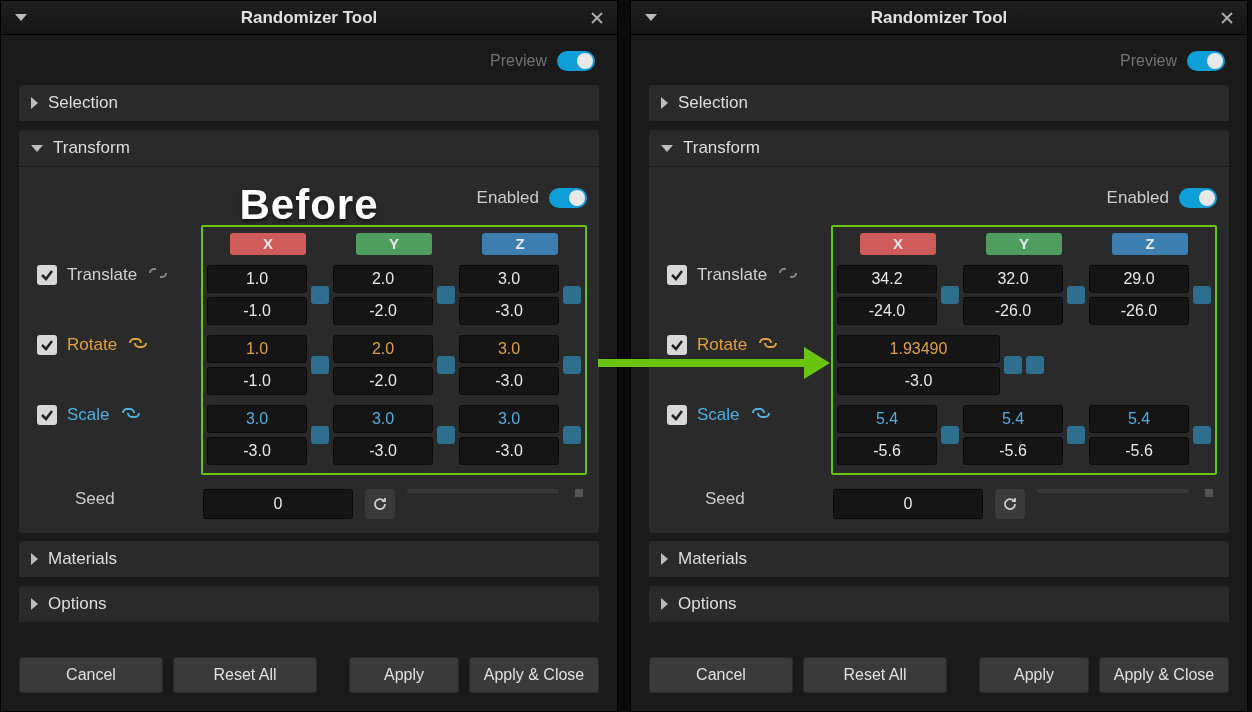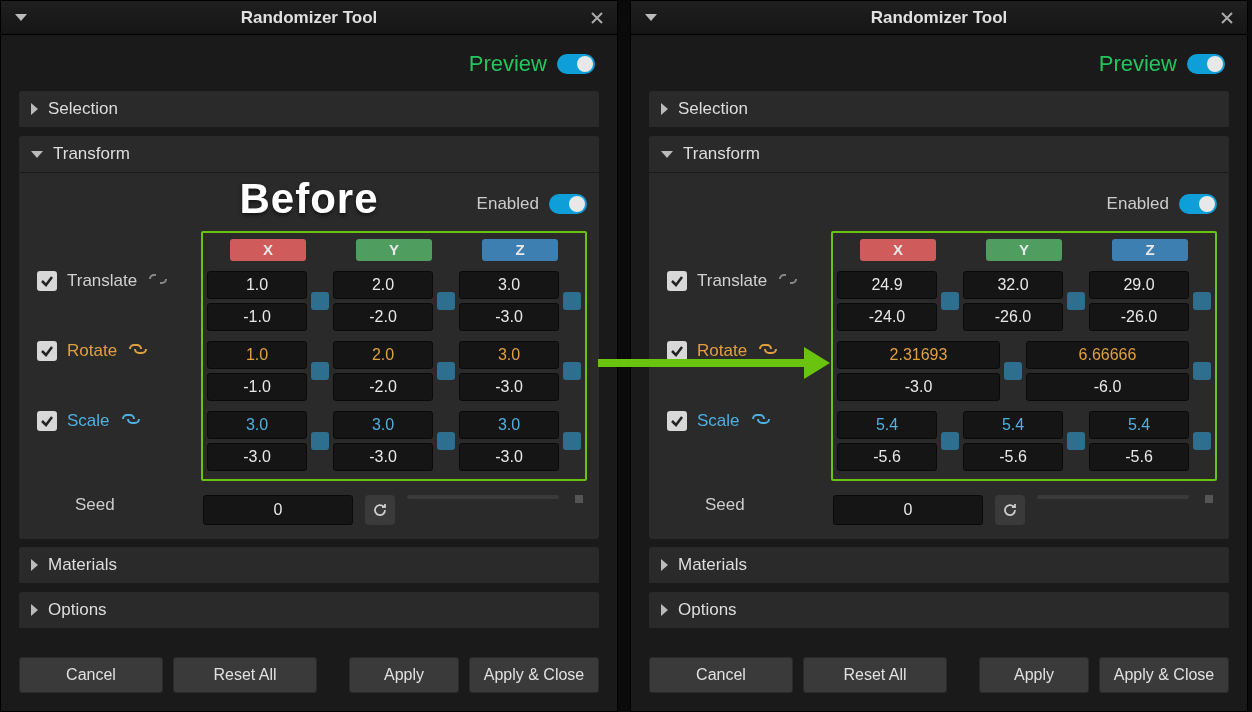--- a/index.html
+++ b/index.html
@@ -72,21 +72,21 @@
   }
 
   
   .preview-row {
     display: flex;
     justify-content: flex-end;
     align-items: center;
     gap: 10px;
     padding: 6px 4px 6px 0;
   }
-  .preview-row .label { font-size: 22px; color: #22c55e; margin-left: 24px; }
+  .preview-row .label { font-size: 16px; color: #737373; margin-left: 24px; }
 
   .toggle {
     width: 38px; height: 20px;
     background: #0f9fd8;
     border-radius: 10px;
     position: relative;
     cursor: pointer;
   }
   .toggle::after {
     content: "";
@@ -130,21 +130,21 @@
     padding: 10px 12px 14px 12px;
     position: relative;
   }
 
   
   .big-label {
     position: absolute;
     font-size: 42px;
     font-weight: 900;
     color: #fff;
-    top: 2px;
+    top: 14px;
     left: 50%;
     transform: translateX(-50%);
     letter-spacing: 1px;
     text-shadow: 0 2px 4px rgba(0,0,0,.6);
     pointer-events: none;
   }
 
   .enabled-row {
     display: flex;
     justify-content: flex-end;
@@ -611,21 +611,21 @@
                     </svg>
                   </div>
                 <span class="row-name translate">Translate</span>
                 <span class="link-icon"><svg viewBox="0 0 22 16">
                       <path d="M3 8 a4 4 0 0 1 4 -4 h2 M19 8 a4 4 0 0 1 -4 4 h-2" stroke="#888" stroke-width="2" fill="none"></path>
                     </svg></span>
               </div>
               <div class="xyz-values">
                 <div class="xyz-cell">
                   <div class="val-stack">
-                    <div class="val">24.9</div>
+                    <div class="val">34.2</div>
                     <div class="val">-24.0</div>
                   </div>
                   <div class="mini-check"></div>
                 </div>
                 <div class="xyz-cell">
                   <div class="val-stack">
                     <div class="val">32.0</div>
                     <div class="val">-26.0</div>
                   </div>
                   <div class="mini-check"></div>
@@ -648,30 +648,26 @@
                     </svg>
                   </div>
                 <span class="row-name rotate">Rotate</span>
                 <span class="link-icon"><svg viewBox="0 0 22 16">
                       <path d="M3 8 a4 4 0 0 1 4 -4 h3 a4 4 0 0 1 4 4 M19 8 a4 4 0 0 1 -4 4 h-3 a4 4 0 0 1 -4 -4" stroke="#e0a040" stroke-width="2" fill="none"></path>
                     </svg></span>
               </div>
               <div class="xyz-values">
                 <div class="xyz-cell">
                   <div class="val-stack">
-                    <div class="val rotate">2.31693</div>
+                    <div class="val rotate">1.93490</div>
                     <div class="val">-3.0</div>
                   </div>
                   <div class="mini-check"></div>
                 </div>
                 <div class="xyz-cell">
-                  <div class="val-stack">
-                    <div class="val rotate">6.66666</div>
-                    <div class="val">-6.0</div>
-                  </div>
                   <div class="mini-check"></div>
                 </div>
               </div>
             </div>
 
             <div style="position:relative; margin-top:10px;">
               <div class="row-label-abs" style="top:0;">
                 <div class="check">
                     <svg viewBox="0 0 14 14">
                       <path d="M2 7 L6 11 L12 3" stroke="#222" stroke-width="2.5" fill="none"></path>

